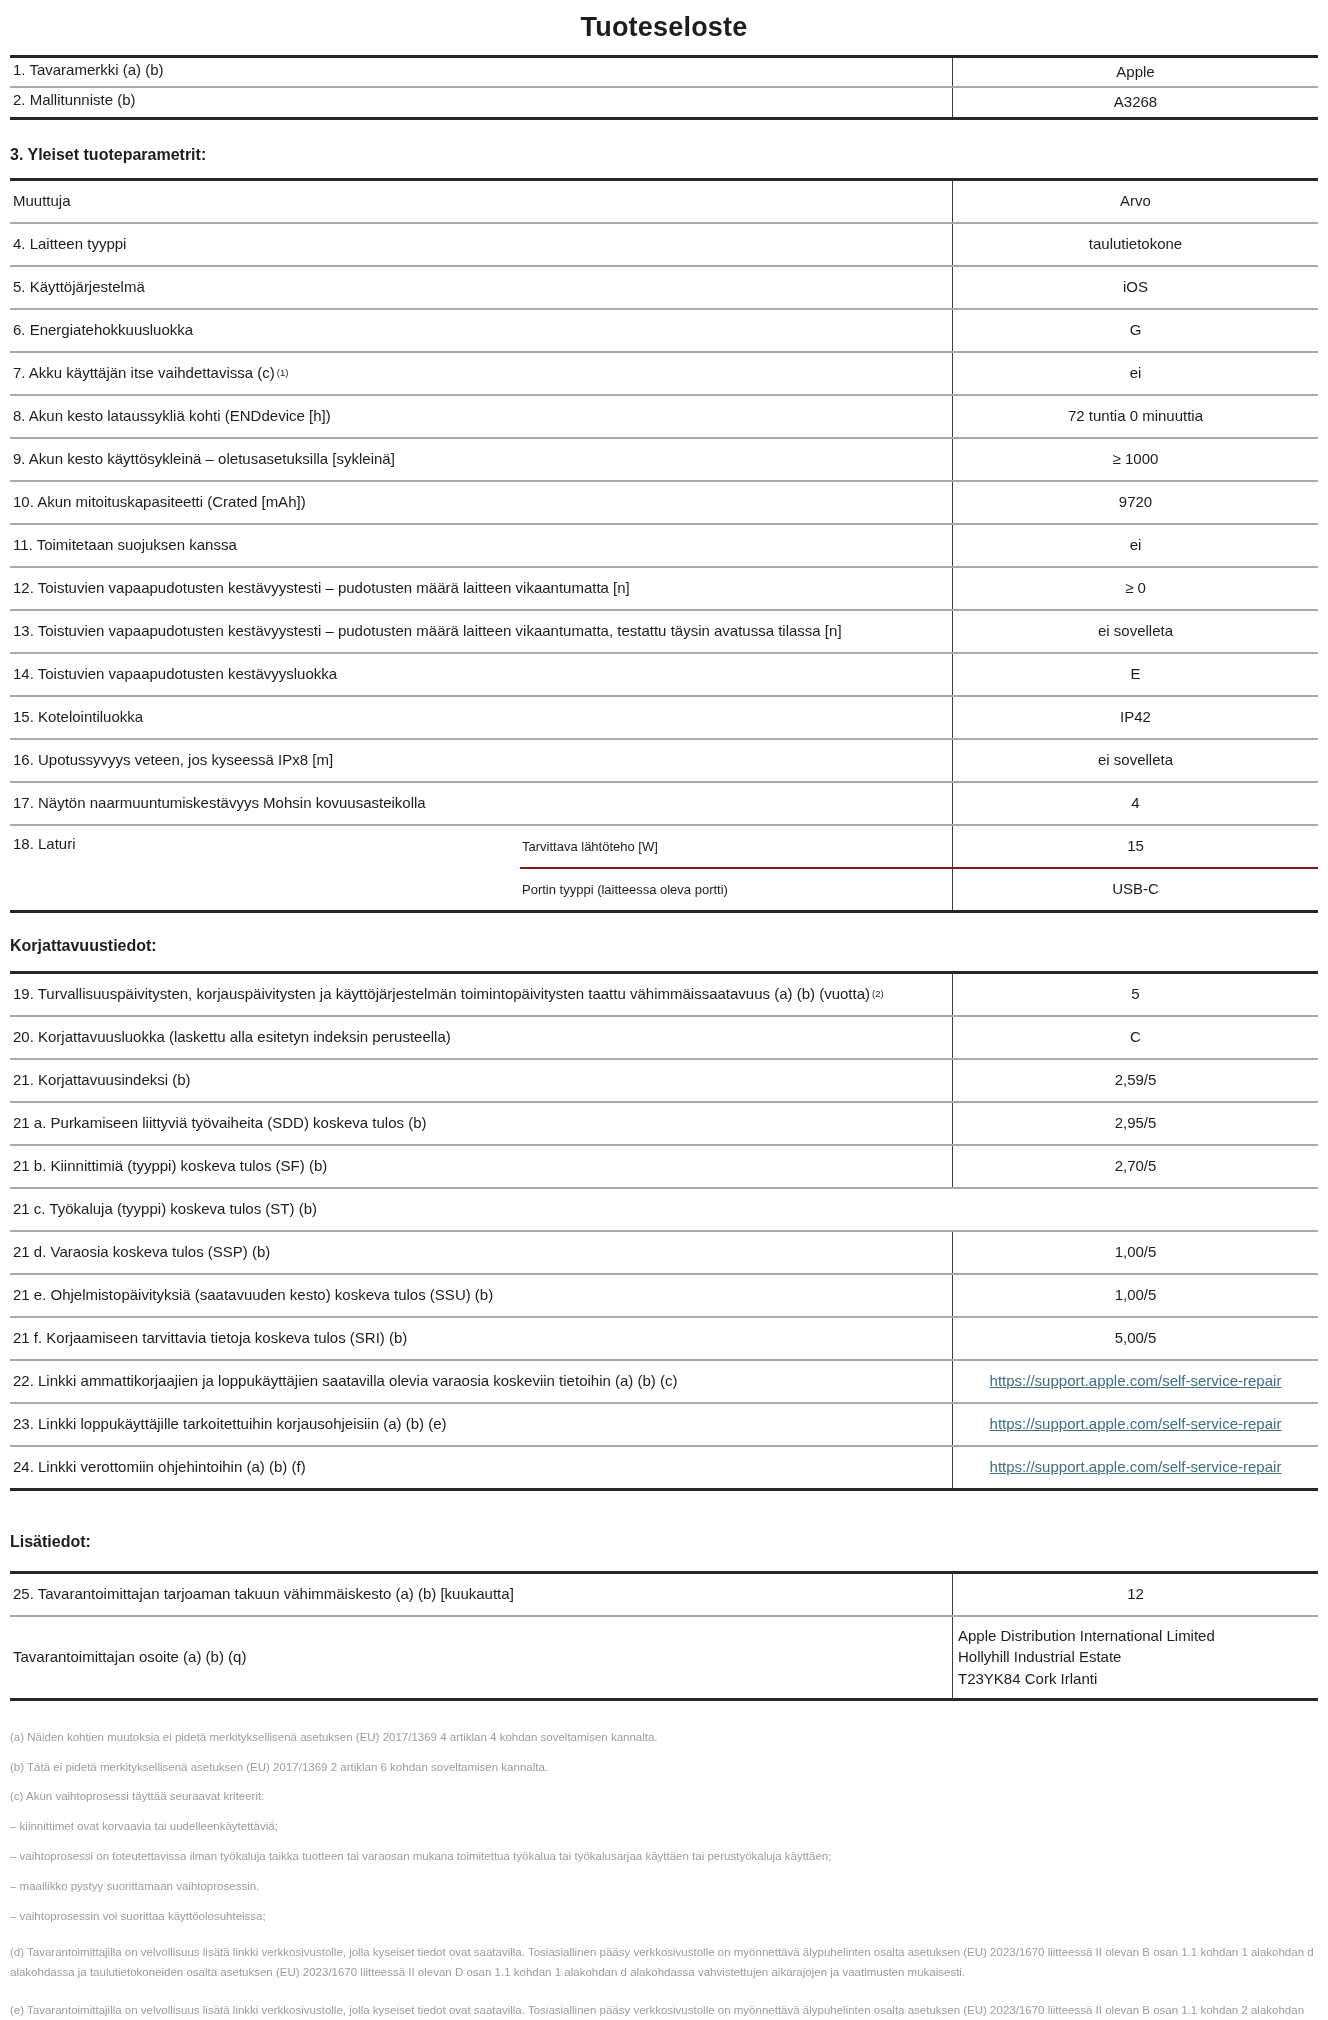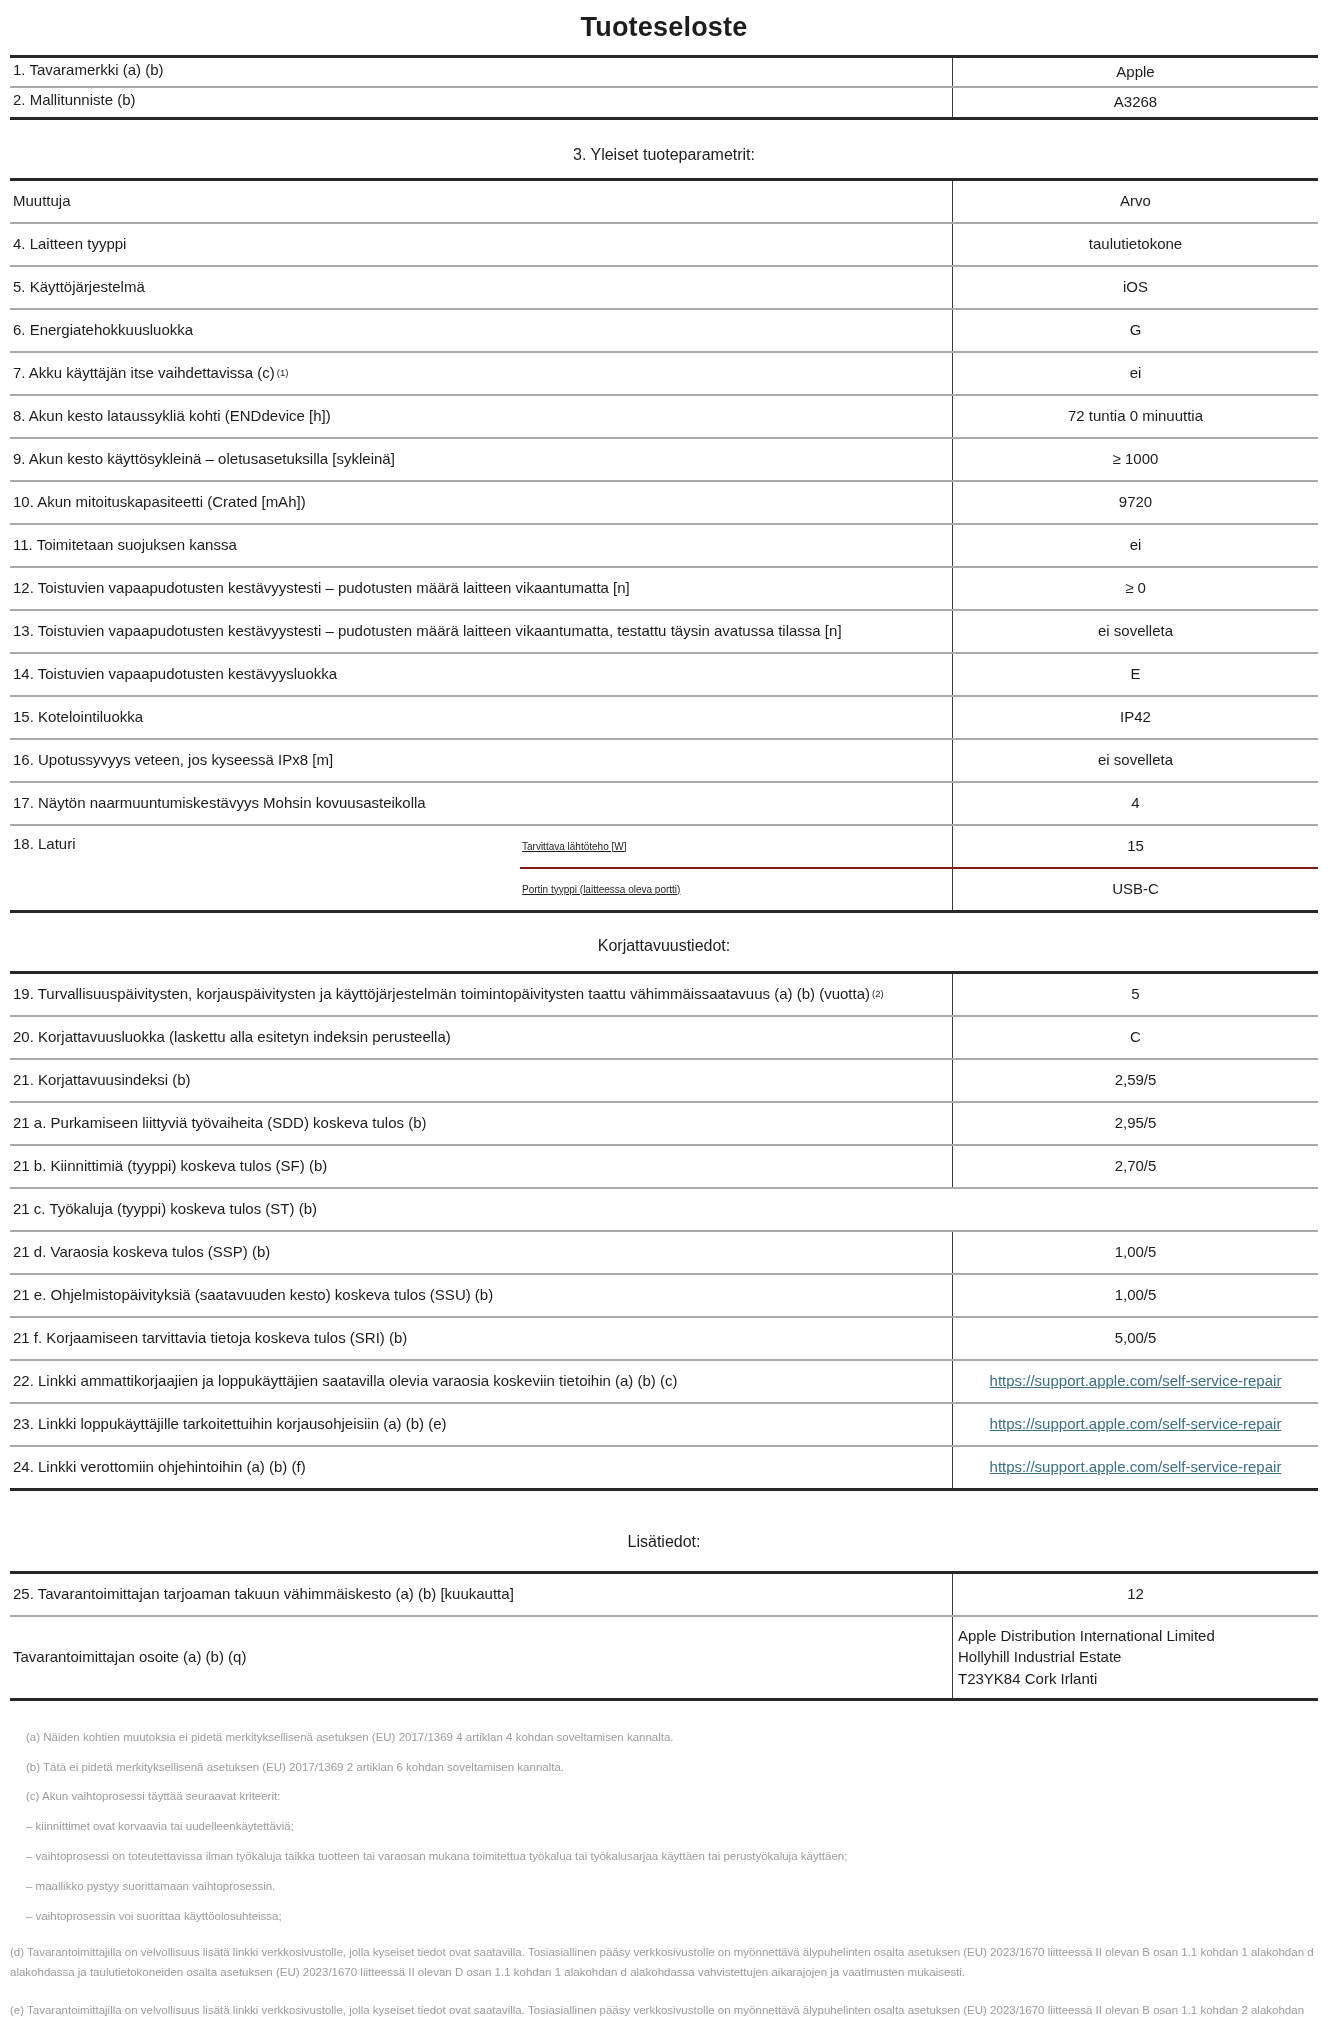--- a/index.html
+++ b/index.html
@@ -1,48 +1,48 @@
 <!DOCTYPE html>
 <html><head>
 <meta charset="utf-8">
 <style>
   html,body{margin:0;padding:0;background:#ffffff;}
   body{font-family:"Liberation Sans",sans-serif;color:#1d1d1f;-webkit-font-smoothing:antialiased;}
   .page{width:1328px;min-height:2020px;box-sizing:border-box;padding:8px 10px 14px;position:relative;background:#fff;}
 
   h1{font-size:27px;font-weight:700;text-align:center;margin:4px 0 12px;letter-spacing:.2px;}
-  h2{font-size:16px;font-weight:400;margin:0;text-align:center;}
+  h2{font-size:16px;font-weight:700;margin:0;}
   .h-general{margin:26px 0 14px;}
   .h-repair{margin:24px 0 16px;}
   .h-additional{margin:42px 0 20px;}
 
   .tbl{border-top:3px solid #272727;border-bottom:3px solid #272727;}
   .row{display:flex;align-items:stretch;}
   .row + .row{border-top:2px solid #a9a9a9;}
   .cell{display:flex;align-items:center;box-sizing:border-box;font-size:15px;line-height:1.35;}
   .label{flex:1;min-height:41px;padding:8px 12px 8px 3px;}
   .value{width:366px;flex:none;border-left:1.5px solid #3b3b3b;justify-content:center;text-align:center;padding:8px 8px;flex-direction:column;}
   .tbl-compact .label{min-height:27px;padding-top:0;padding-bottom:4px;}
   .tbl-compact .value{padding-top:4px;padding-bottom:4px;}
 
   sup.fnref{font-size:9.5px;line-height:0;margin-left:2px;}
 
   
   .split-row .label{flex:none;width:510px;align-items:flex-start;}
   .split-wrap{flex:1;display:flex;flex-direction:column;}
   .split-line{display:flex;flex:1;align-items:stretch;}
   .split-line + .split-line{border-top:2px solid #7f1d1d;}
-  .sub-label{flex:1;display:flex;align-items:center;box-sizing:border-box;font-size:10px;min-height:41px;padding:8px 10px 8px 2px;text-decoration:underline;}
+  .sub-label{flex:1;display:flex;align-items:center;box-sizing:border-box;font-size:13px;min-height:41px;padding:8px 10px 8px 2px;}
 
   .value.left{align-items:flex-start;text-align:left;padding-left:5px;line-height:1.45;}
 
   a.link{color:#3d6f85;text-decoration:underline;cursor:pointer;}
 
   .footnotes{margin-top:28px;}
-  .fn{font-size:11.5px;color:#9c9c9c;line-height:1.55;margin:0 16px 12px;}
+  .fn{font-size:11.5px;color:#9c9c9c;line-height:1.55;margin:0 0 12px;}
   .fn.para{margin:18px 0 0;line-height:1.7;}
 </style>
 </head>
 <body>
 
 <div class="page">
   <h1>Tuoteseloste</h1>
 
   <div class="tbl tbl-compact">
       <div class="row">

